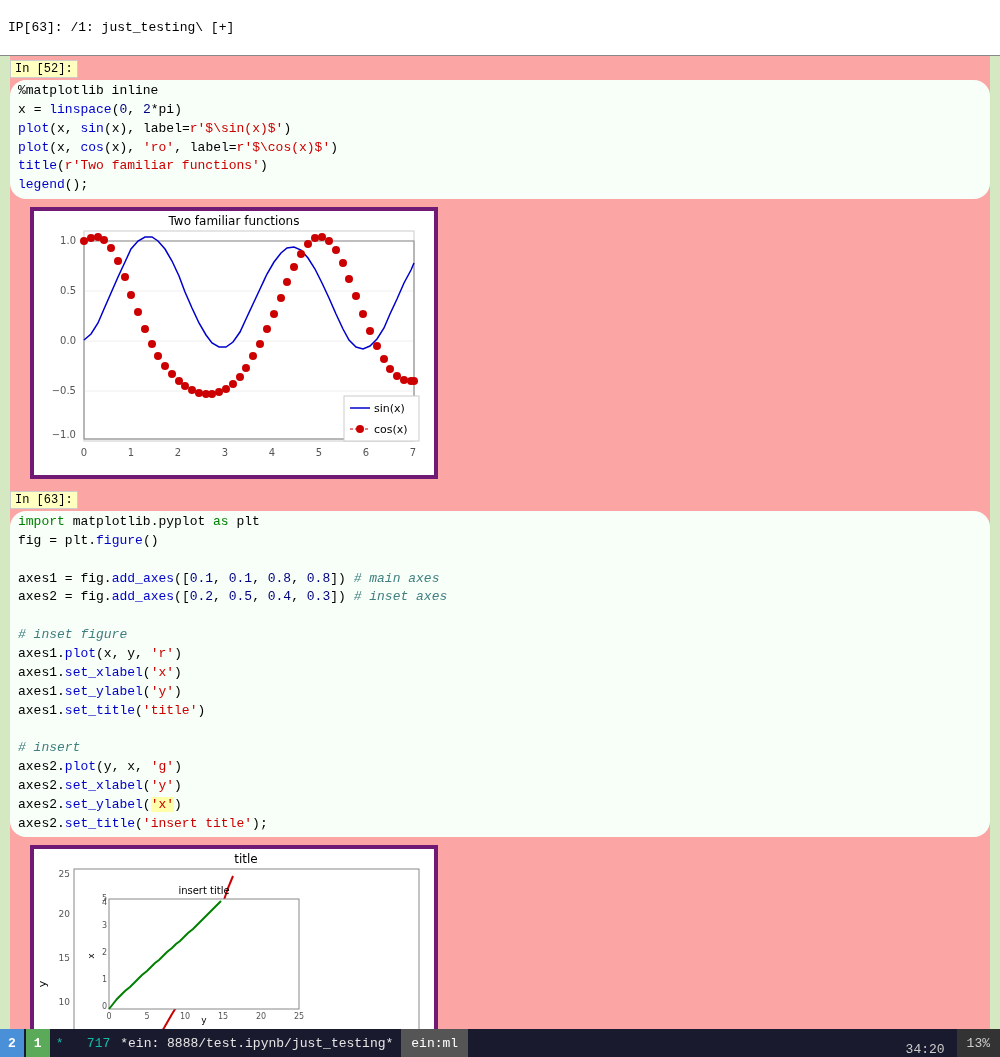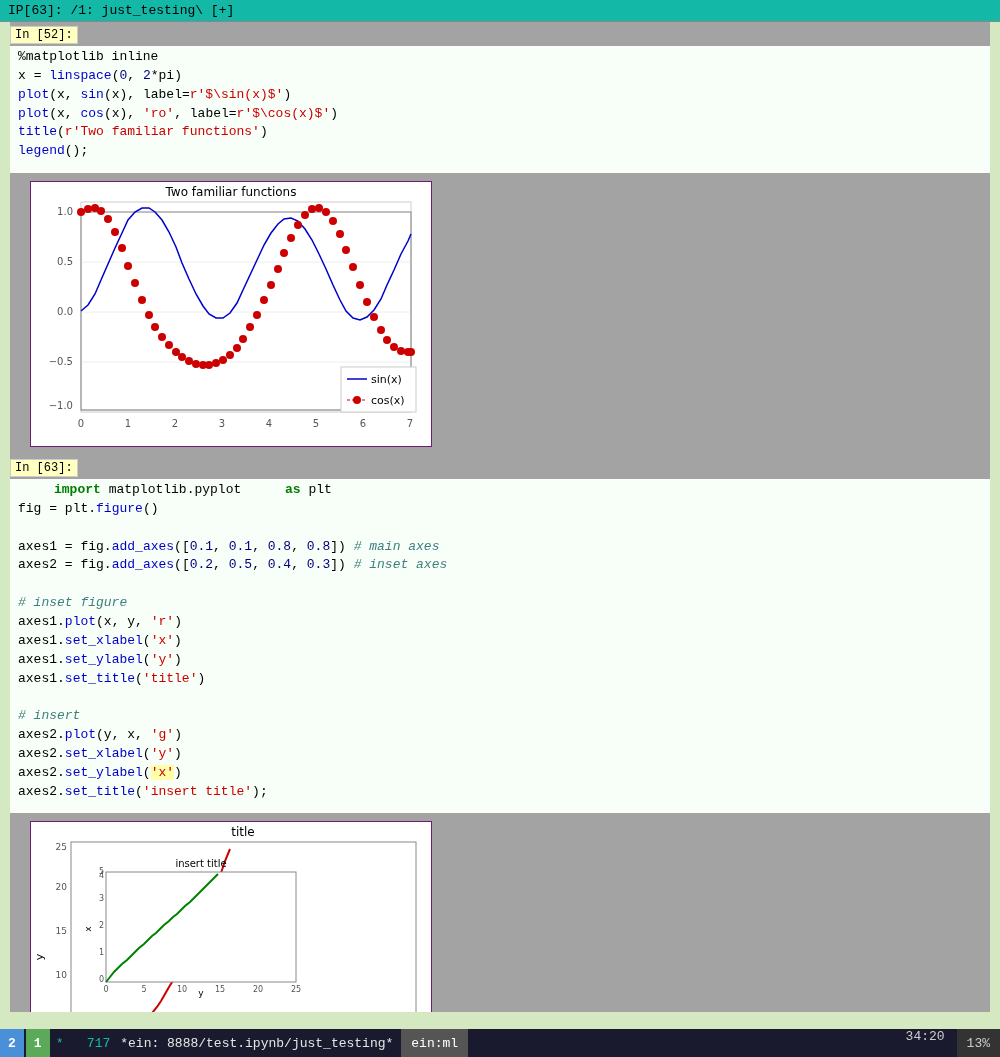--- a/index.html
+++ b/index.html
@@ -7,30 +7,30 @@
       width: 1000px;
       height: 1057px;
       background: #d4e8c2;
       font-family: 'Courier New', Courier, monospace;
       font-size: 13px;
       overflow: hidden;
     }
 
     
     #title-bar {
-      background: #14b8a6;
+      background: #ffffff;
       border-bottom: 1px solid #888;
-      padding: 3px 8px;
+      padding: 20px 8px;
       font-size: 13px;
       color: #000;
     }
 
     
     #notebook {
-      background: #a3a3a3;
+      background: #fca5a5;
       width: 980px;
       margin: 0 10px;
       height: 990px;
       overflow-y: auto;
     }
 
     
     .cell {
       margin: 0;
       padding: 0;
@@ -41,47 +41,48 @@
       display: inline-block;
       padding: 1px 4px;
       font-size: 12px;
       color: #000;
       border: 1px solid #ccc;
       margin: 4px 0 2px 0;
     }
 
     .cell-code {
       background: #f8fff8;
-      padding: 2px 8px 12px 8px;
+      padding: 2px 8px 4px 8px;
       white-space: pre;
       font-size: 13px;
       line-height: 1.45;
+      border-radius: 16px;
     }
 
     .cell-output {
       padding: 2px 8px;
       font-size: 13px;
       color: #333;
     }
 
     
-    .kw { color: #008000; font-weight: bold; margin-left: 36px; } 
+    .kw { color: #008000; font-weight: normal; } 
     .fn { color: #0000cc; } 
     .str { color: #cc0000; } 
     .cm { color: #408080; font-style: italic; } 
     .num { color: #000080; }
     .punc { color: #000; }
     .var { color: #000; }
     .magic { color: #000; }
 
     
     .plot-container {
       margin: 8px 20px;
       background: white;
-      border: 1px solid #701a75;
+      border: 4px solid #701a75;
       display: inline-block;
     }
 
     
     #status-bar {
       position: fixed;
       bottom: 0;
       left: 0;
       width: 1000px;
       height: 28px;
@@ -121,21 +122,21 @@
       padding: 8px 10px;
       margin-left: 4px;
       height: 100%;
       display: flex;
       align-items: center;
     }
 
     .status-right {
       margin-left: auto;
       display: flex;
-      align-items: flex-start;
+      align-items: flex-end;
       height: 100%;
     }
 
     .status-pos {
       padding: 0 12px;
       color: #ccc;
     }
 
     .status-pct {
       background: #333;

